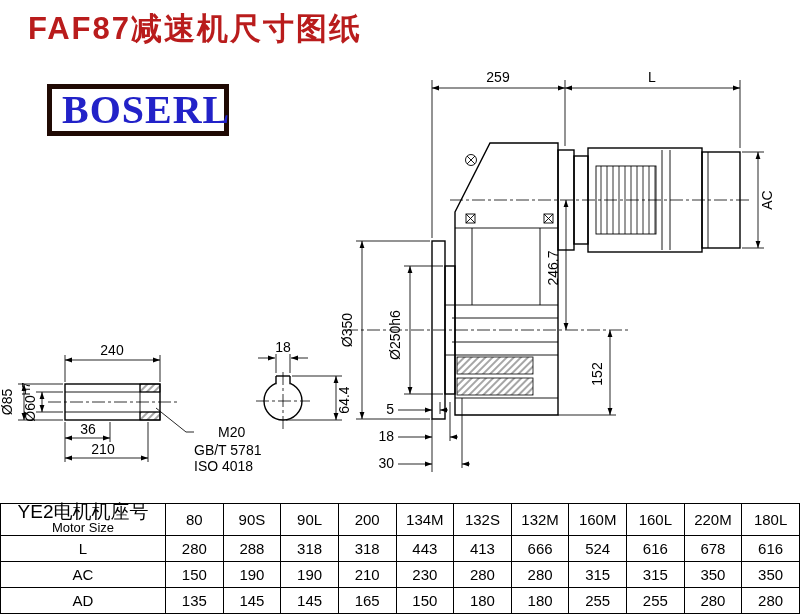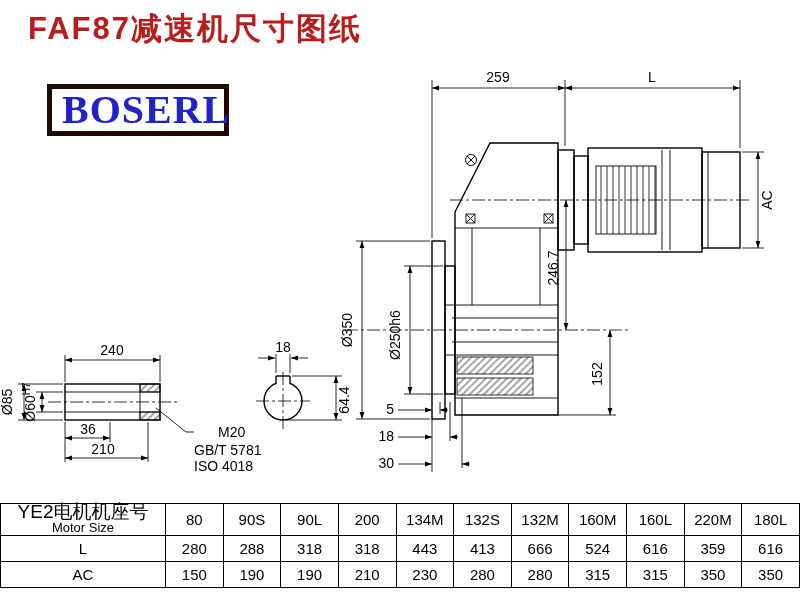--- a/index.html
+++ b/index.html
@@ -249,33 +249,47 @@
           <th>L</th>
           <td>280</td>
           <td>288</td>
           <td>318</td>
           <td>318</td>
           <td>443</td>
           <td>413</td>
           <td>666</td>
           <td>524</td>
           <td>616</td>
-          <td>359</td>
+          <td>678</td>
           <td>616</td>
         </tr>
         <tr>
           <th>AC</th>
           <td>150</td>
           <td>190</td>
           <td>190</td>
           <td>210</td>
           <td>230</td>
           <td>280</td>
           <td>280</td>
           <td>315</td>
           <td>315</td>
           <td>350</td>
           <td>350</td>
         </tr>
+        <tr>
+          <th>AD</th>
+          <td>135</td>
+          <td>145</td>
+          <td>145</td>
+          <td>165</td>
+          <td>150</td>
+          <td>180</td>
+          <td>180</td>
+          <td>255</td>
+          <td>255</td>
+          <td>280</td>
+          <td>280</td>
+        </tr>
       </tbody>
   </table>
 
 </div>
 
 </body></html>

